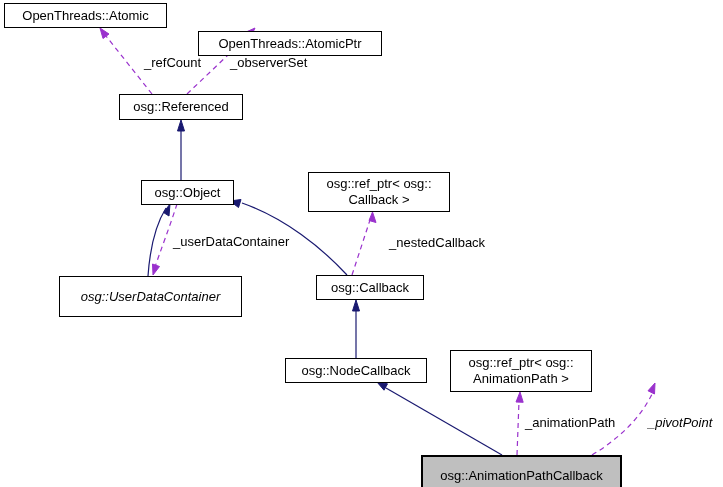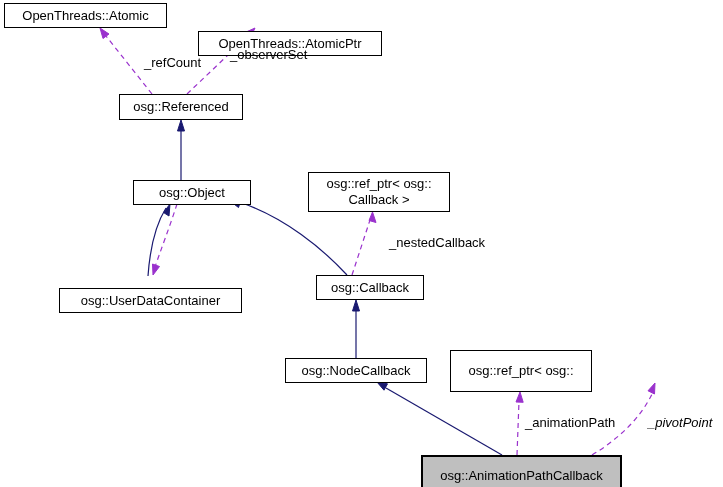--- a/index.html
+++ b/index.html
@@ -144,49 +144,51 @@
   </div>
 
   <div class="node" style="left:198px; top:3px; width:184px; height:25px;margin-top:28px;">
     <span>OpenThreads::AtomicPtr</span>
   </div>
 
   <div class="node" style="left:119px; top:94px; width:124px; height:26px;">
     <span>osg::Referenced</span>
   </div>
 
-  <div class="node" style="left:133px; top:180px; width:118px; height:25px;">
+  <div class="node" style="left:141px; top:180px; width:93px; height:25px;">
     <span>osg::Object</span>
   </div>
 
   <div class="node" style="left:308px; top:172px; width:142px; height:40px;">
     <span>osg::ref_ptr&lt; osg::</span>
     <span>Callback &gt;</span>
   </div>
 
-  <div class="node" style="left:59px; top:288px; width:183px; height:25px;">
+  <div class="node" style="left:59px; top:276px; width:183px; height:41px;font-style:italic;">
     <span>osg::UserDataContainer</span>
   </div>
 
   <div class="node" style="left:316px; top:275px; width:108px; height:25px;">
     <span>osg::Callback</span>
   </div>
 
   <div class="node" style="left:285px; top:358px; width:142px; height:25px;">
     <span>osg::NodeCallback</span>
   </div>
 
   <div class="node" style="left:450px; top:350px; width:142px; height:42px;">
     <span>osg::ref_ptr&lt; osg::</span>
+    <span>AnimationPath &gt;</span>
   </div>
 
 
   <div class="node current" style="left:421px; top:455px; width:201px; height:42px;">
     <span>osg::AnimationPathCallback</span>
   </div>
 
   <span class="elabel" style="left:144px; top:56px;">_refCount</span>
-  <span class="elabel" style="left:230px; top:48px;">_observerSet</span>
+  <span class="elabel" style="left:230px; top:56px;">_observerSet</span>
+  <span class="elabel" style="left:173px; top:235px;">_userDataContainer</span>
   <span class="elabel" style="left:373px; top:236px;margin-left:16px;">_nestedCallback</span>
   <span class="elabel" style="left:525px; top:416px;">_animationPath</span>
   <span class="elabel" style="left:648px; top:416px;font-style:italic;">_pivotPoint</span>
 
 </div>
 
 </body></html>

